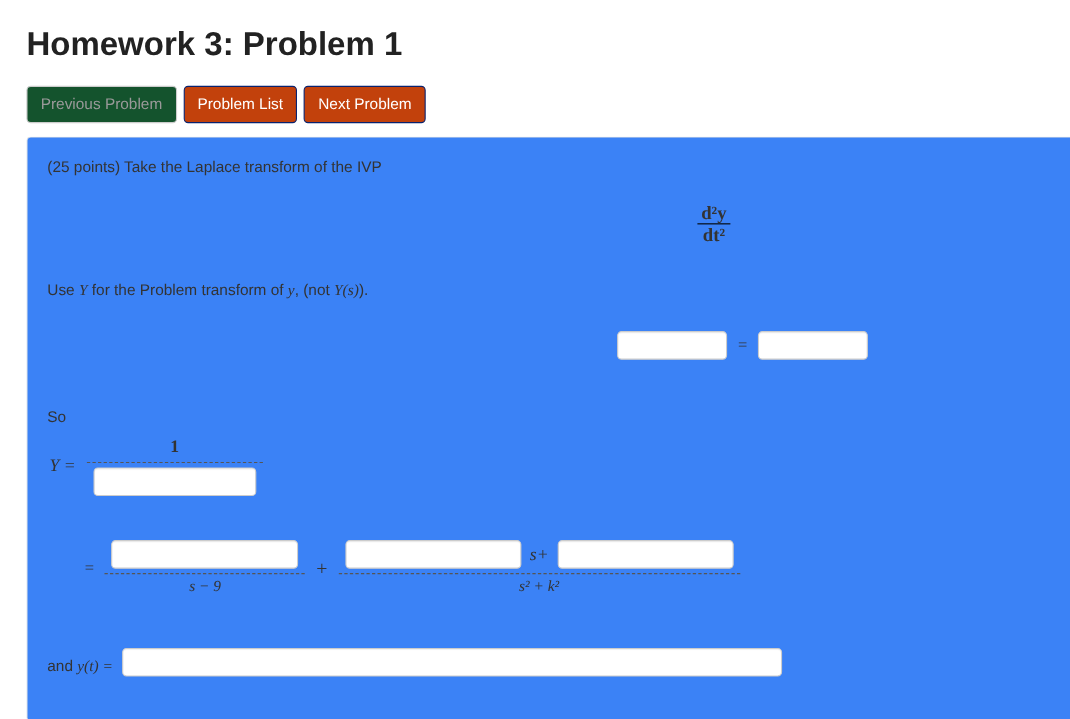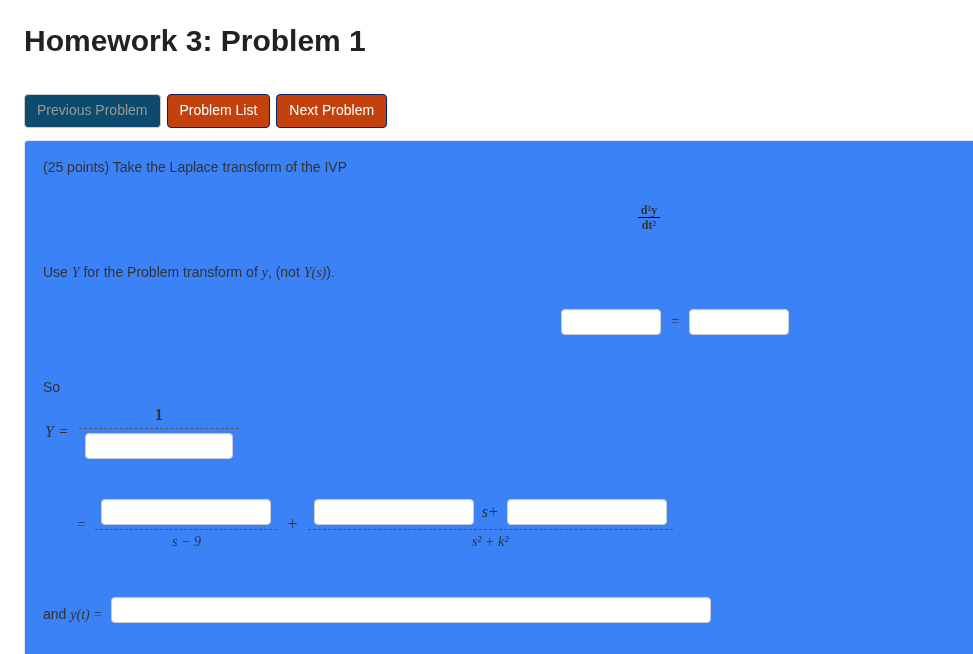--- a/index.html
+++ b/index.html
@@ -6,42 +6,42 @@
     font-family: "Helvetica Neue", Helvetica, Arial, sans-serif;
     color: #333;
     margin: 0;
     padding: 20px 0 20px 24px;
     font-size: 14px;
     background: #fff;
   }
   h1 {
     font-size: 30px;
     font-weight: 700;
-    margin: 4px 0 36px 0;
+    margin: 4px 0 20px 0;
     color: #222;
   }
   .nav-row {
     display: flex;
     gap: 6px;
     margin-bottom: 12px;
   }
   .btn {
     display: inline-block;
     padding: 6px 12px;
     font-size: 14px;
     line-height: 1.4;
     border-radius: 4px;
     border: 1px solid transparent;
     cursor: pointer;
     text-align: center;
     user-select: none;
   }
   .btn-default {
     color: #999;
-    background: #0c4a6e;
+    background: #14532d;
     border-color: #ccc;
   }
   .btn-primary {
     color: #fff;
     background: #c2410c;
     border-color: #082370;
   }
   .problem-body {
     background: #3b82f6;
     border: 1px solid #e5e5e5;
@@ -54,21 +54,21 @@
     font-family: "Cambria Math", "STIXGeneral", "Times New Roman", serif;
   }
   .eq-row {
     text-align: center;
     padding-left: 300px;
     margin-bottom: 32px;
   }
   .eq-inline {
     display: inline-flex;
     align-items: center;
-    font-size: 12px;
+    font-size: 17px;
     font-weight: 700;
     gap: 4px;
   }
   .frac {
     display: inline-flex;
     flex-direction: column;
     align-items: center;
     line-height: 1.05;
     vertical-align: middle;
     font-weight: 700;

